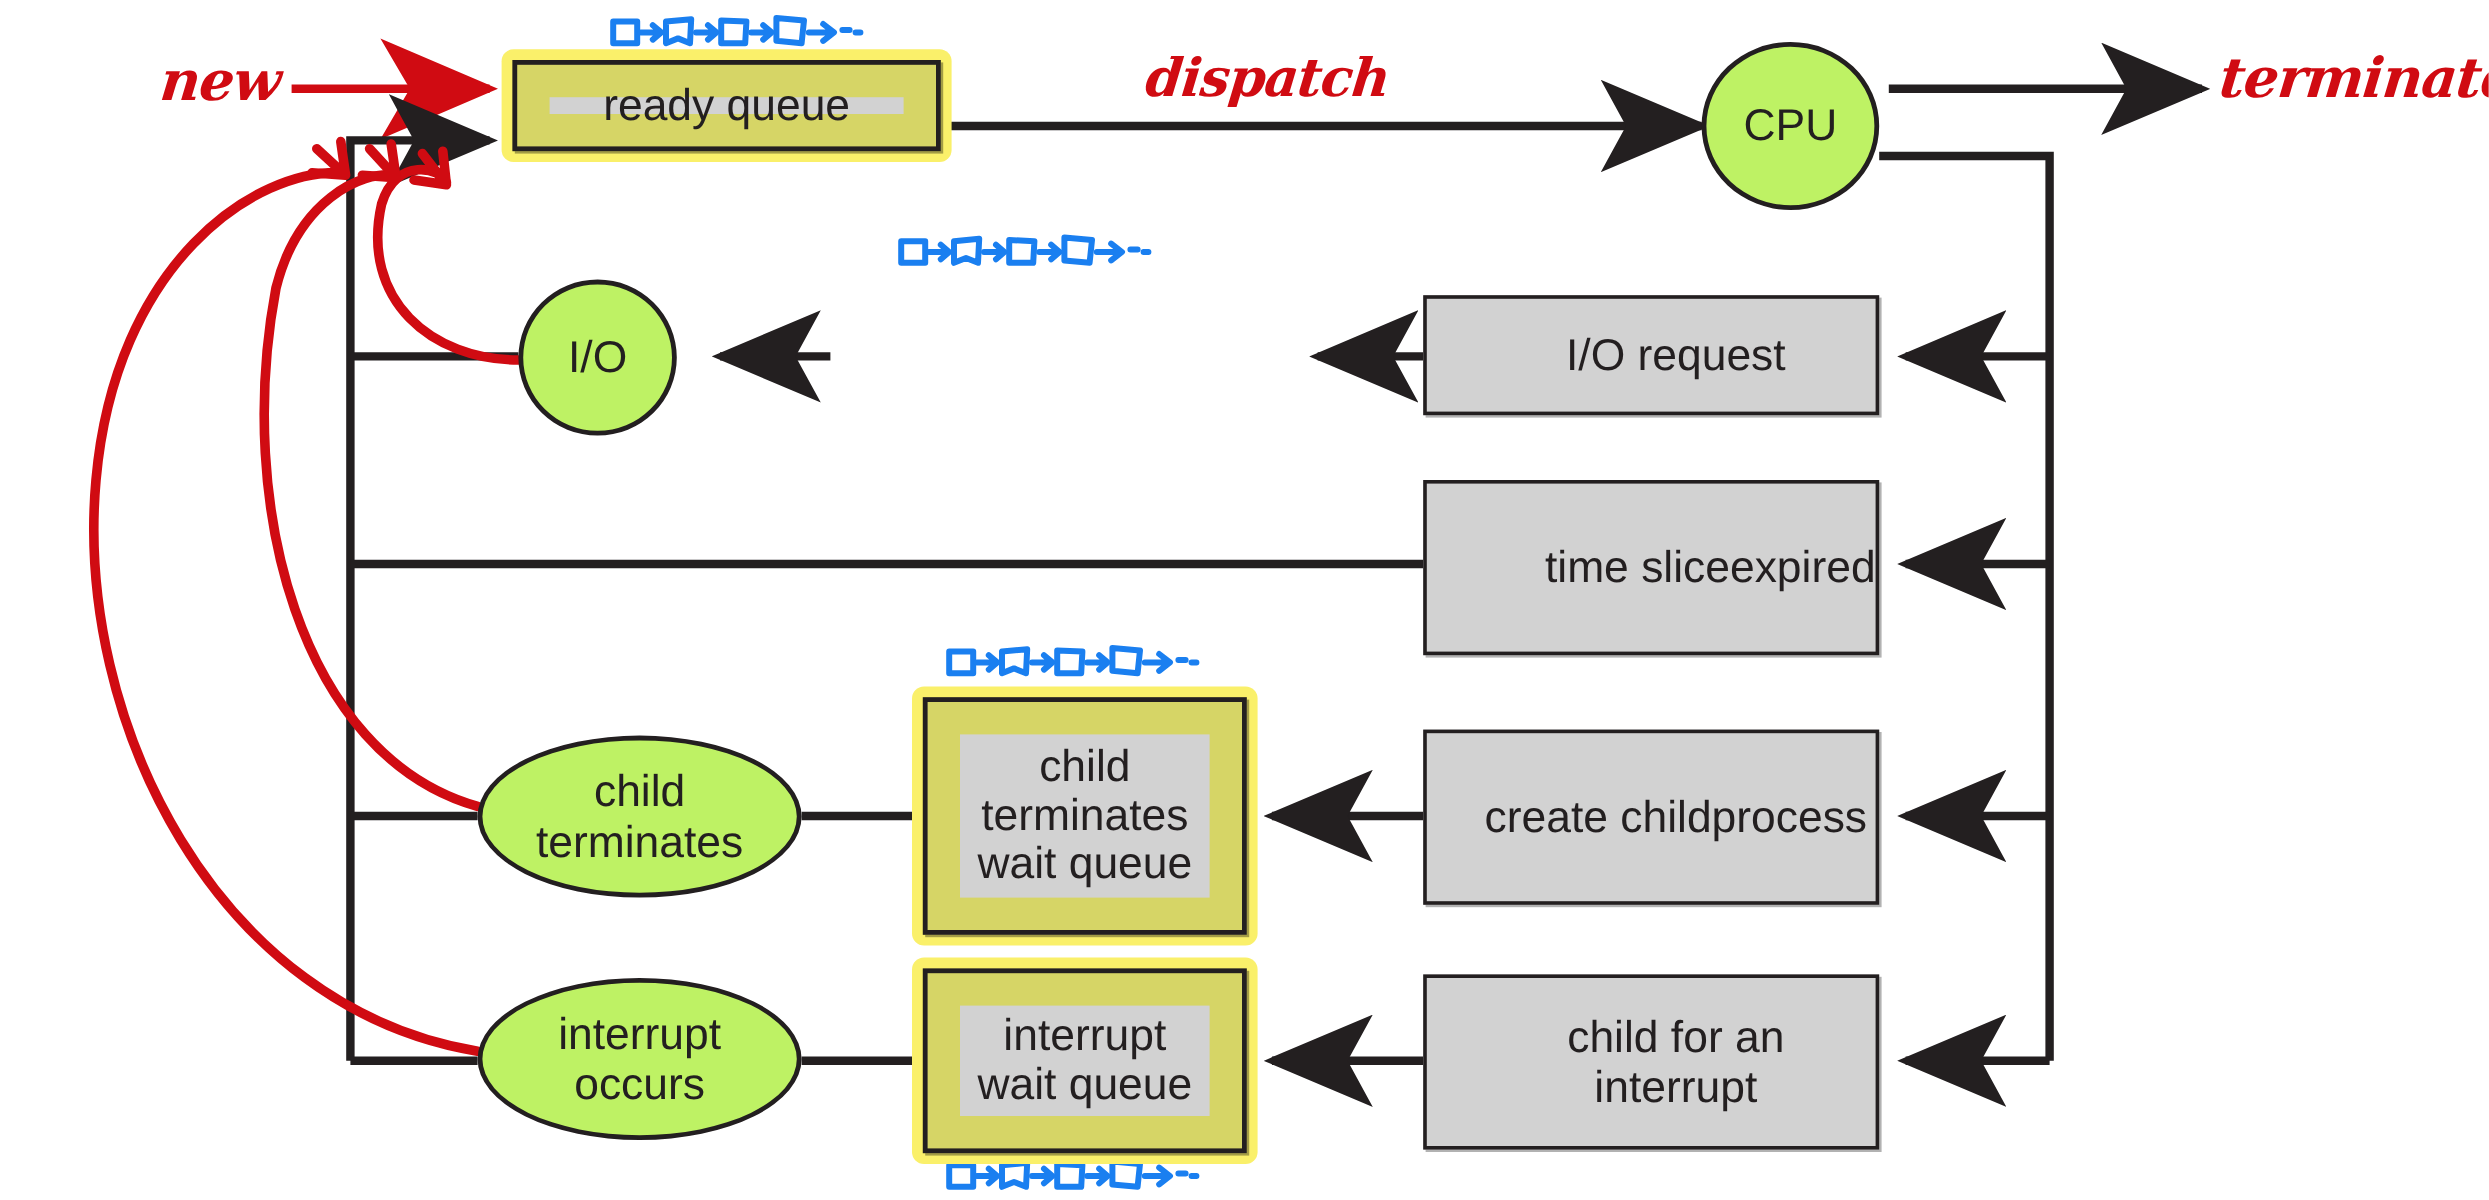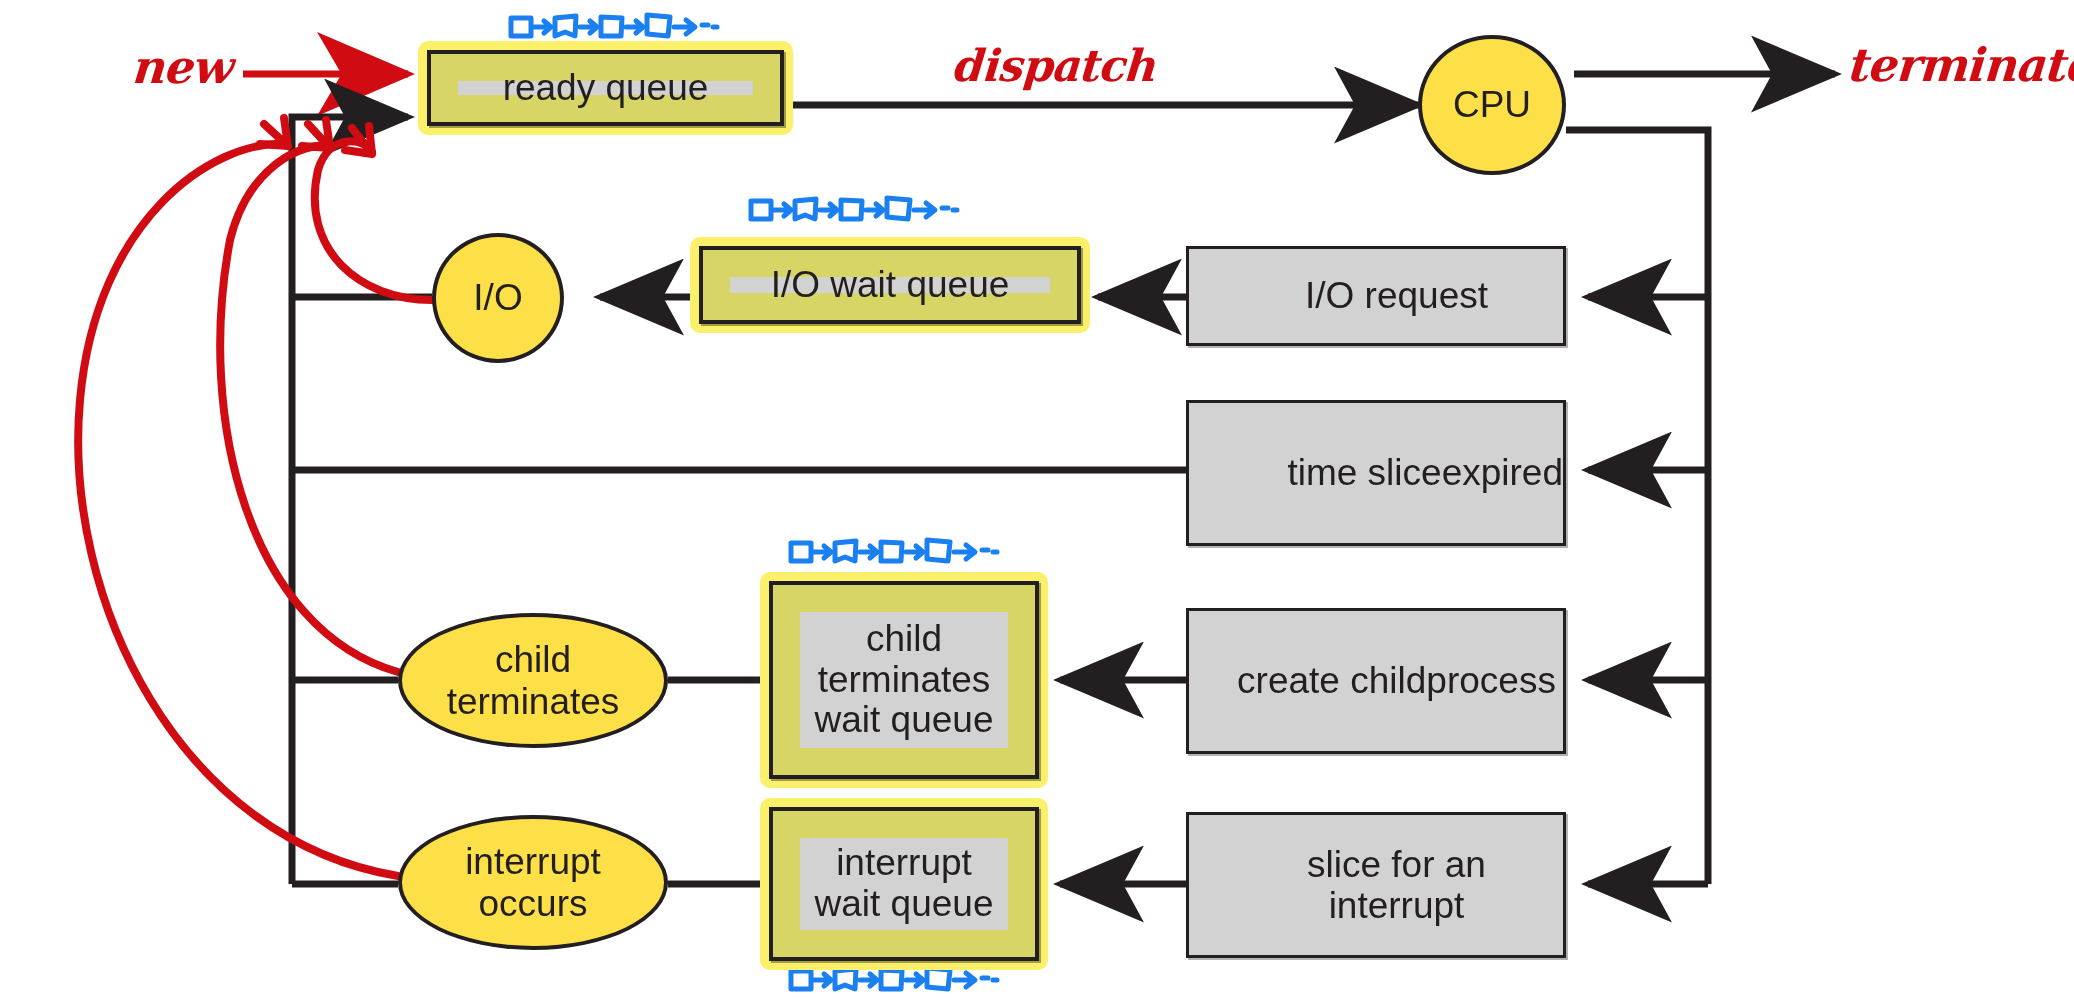--- a/index.html
+++ b/index.html
@@ -39,21 +39,21 @@
   .queue-inner{
     width:100%;height:100%;
     background:#d2d2d2;
     display:flex;align-items:center;justify-content:center;
     text-align:center;line-height:1.1;
     color:#231f20;font-size:37px;
   }
 
   
   .blue-node{
-    background:#fde047;
+    background:#bef264;
     border:4px solid #231f20;
     display:flex;align-items:center;justify-content:center;
     text-align:center;line-height:1.12;
     color:#231f20;font-size:37px;
     border-radius:50%;
     box-sizing:border-box;
   }
 
   
   .hand{
@@ -206,25 +206,20 @@
   </div>
 
   <div class="abs blue-node" style="left:1418px;top:35px;width:148px;height:140px;">
     <span>CPU</span>
   </div>
 
   <div class="abs blue-node" style="left:432px;top:233px;width:132px;height:130px;">
     <span>I/O</span>
   </div>
 
-  <div class="abs queue-glow" style="left:690px;top:237px;width:400px;height:96px;">
-    <div class="queue-olive">
-      <div class="queue-inner">I/O wait queue</div>
-    </div>
-  </div>
 
   <div class="abs gray-box" style="left:1186px;top:246px;width:380px;height:100px;">
     <span>I/O request</span>
   </div>
 
   <div class="abs gray-box" style="left:1186px;top:400px;width:380px;height:146px;flex-direction:row;justify-content:flex-end;">
     <span>time slice</span>
     <span>expired</span>
   </div>
 
@@ -256,17 +251,17 @@
   <div class="abs queue-glow" style="left:760px;top:798px;width:288px;height:172px;">
     <div class="queue-olive">
       <div class="queue-inner" style="flex-direction:column;">
         <span>interrupt</span>
         <span>wait queue</span>
       </div>
     </div>
   </div>
 
   <div class="abs gray-box" style="left:1186px;top:812px;width:380px;height:146px;flex-direction:column;">
-    <span>slice for an</span>
+    <span>child for an</span>
     <span>interrupt</span>
   </div>
 
 </div>
 
 </body></html>

